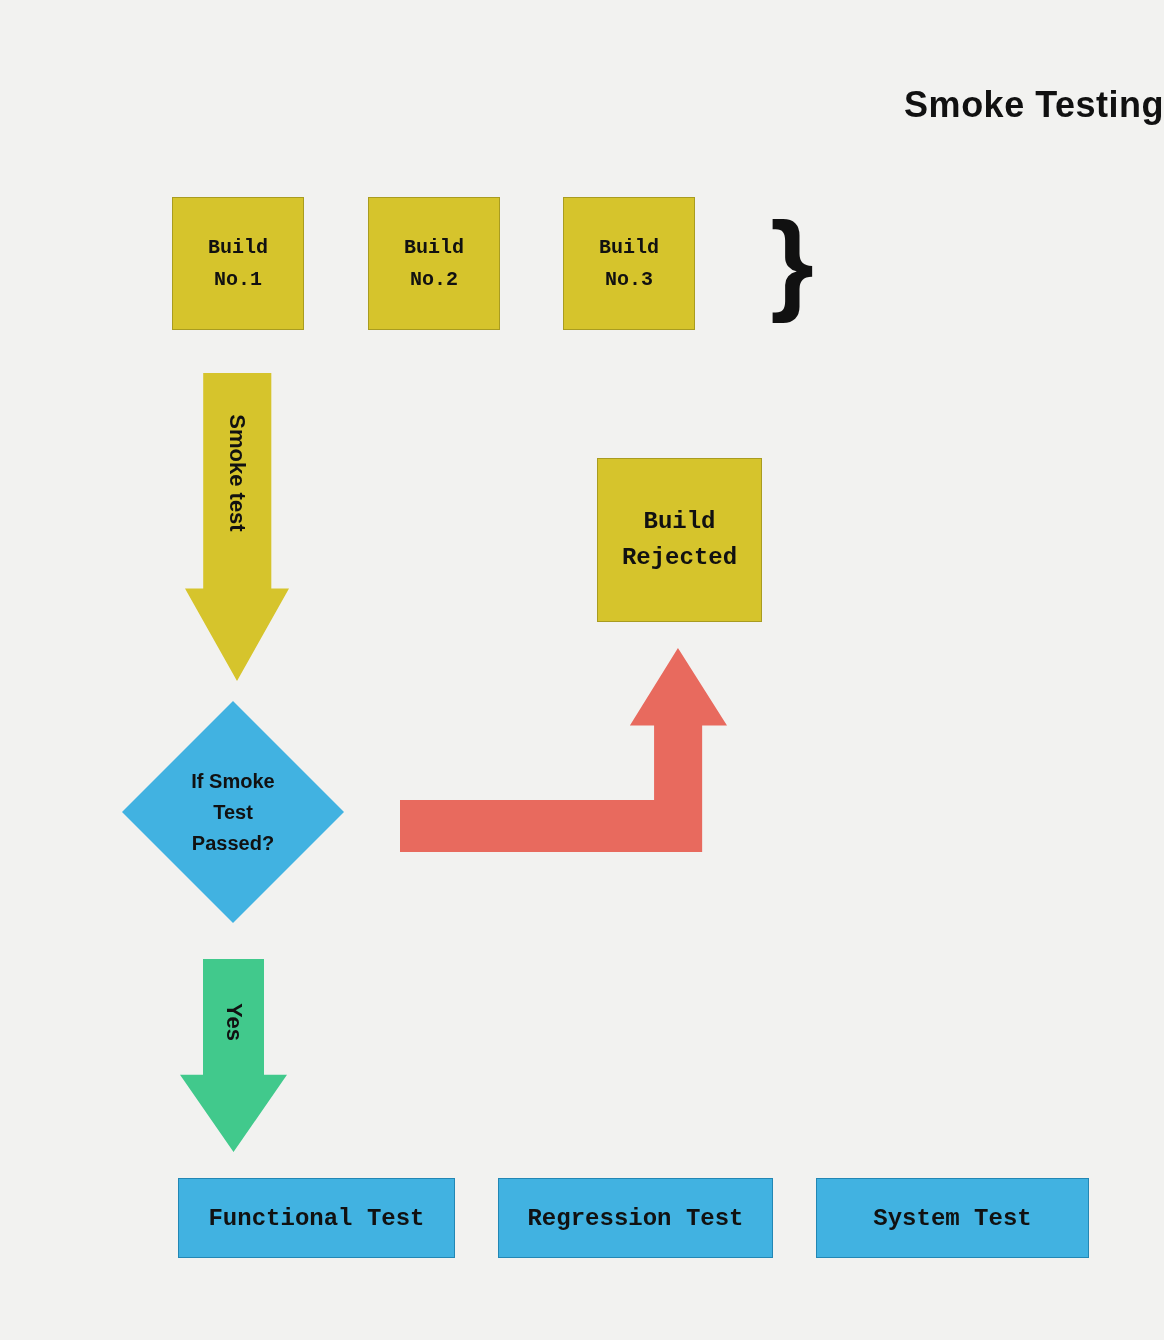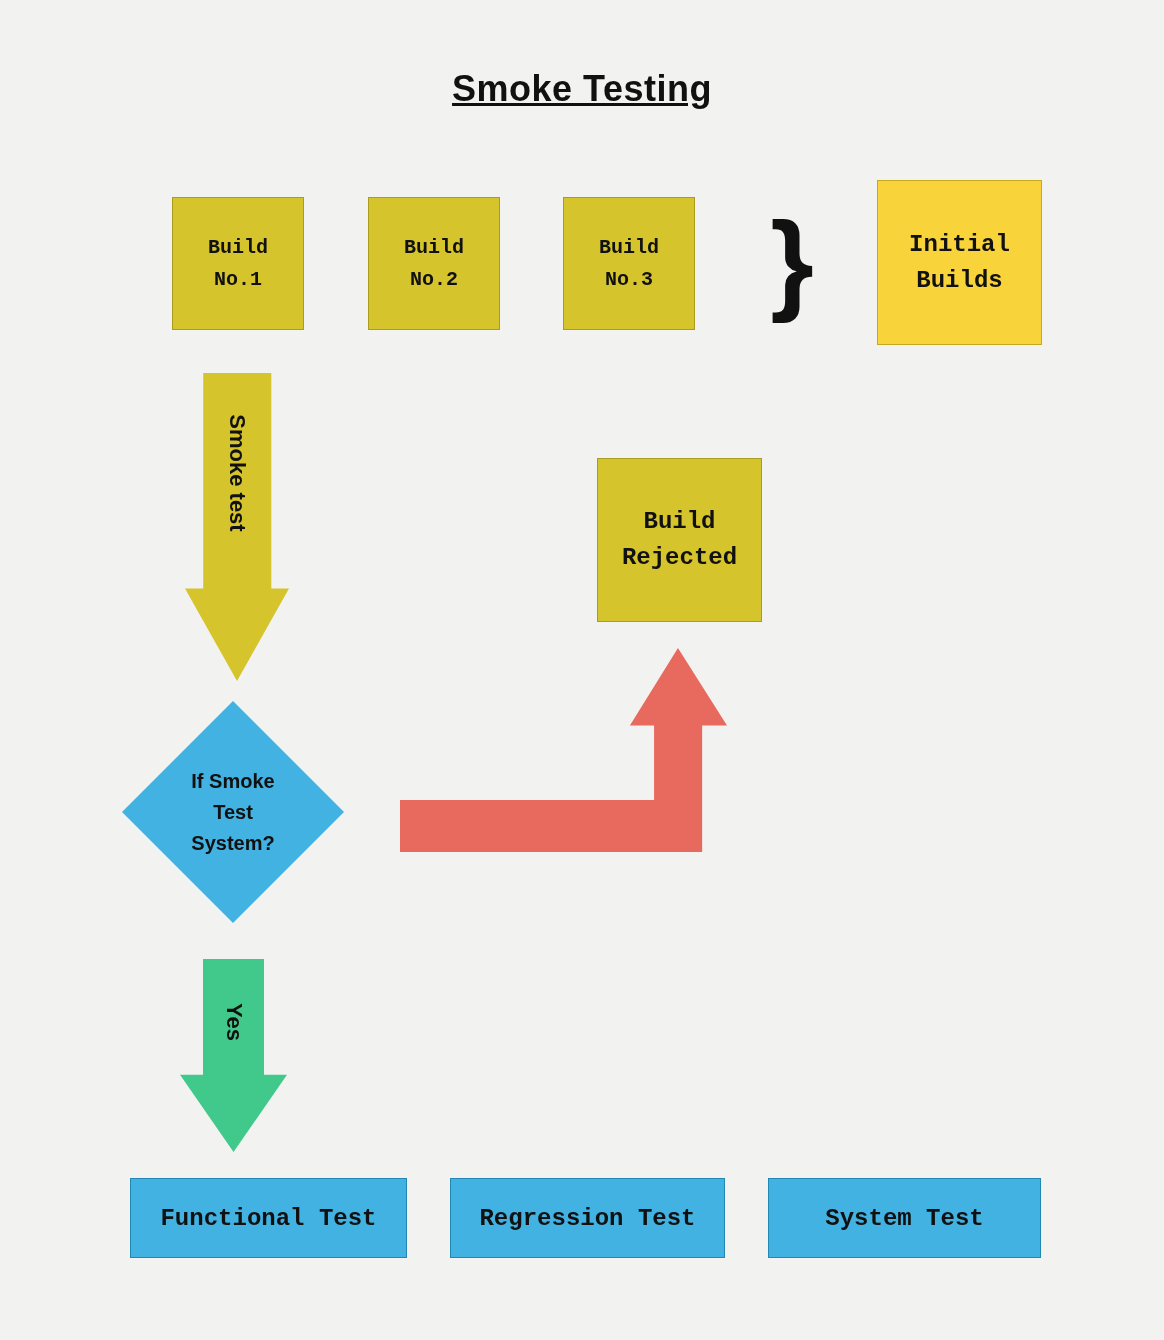--- a/index.html
+++ b/index.html
@@ -8,42 +8,41 @@
     position: relative;
     background: var(--background, #f2f2f0);
     font-family: "Liberation Sans", sans-serif;
     color: var(--text, #111);
     overflow: hidden;
   }
   .canvas { position: absolute; inset: 0; }
 
   .title {
     position: absolute;
-    left: 0; top: 68px; width: 100%;
-    text-align: center;
+    left: 0; top: 84px; width: 100%;
+    text-align: right;
     font-size: 36px;
     font-weight: 700;
     letter-spacing: 0.5px;
-    text-decoration: underline;
   }
 
   .box {
     position: absolute;
     display: flex;
     align-items: center;
     justify-content: center;
     text-align: center;
     font-weight: 700;
     white-space: pre-line;
     font-family: Liberation Mono, monospace;
   }
 
   .olive  { background: var(--olive);  border: 1px solid var(--olive_border); }
   .yellow { background: var(--yellow); border: 1px solid var(--yellow_border); }
-  .blue   { background: var(--blue);   border: 1px solid var(--blue_border); }
+  .blue   { background: var(--blue);   border: 1px solid var(--blue_border); margin-left: 48px; }
 
   .build { width: 132px; height: 133px; top: 197px; font-size: 20px; line-height: 1.6; }
   .b1 { left: 172px; }
   .b2 { left: 368px; }
   .b3 { left: 563px; }
 
   .brace {
     position: absolute;
     left: 748px; top: 192px;
     width: 88px; height: 140px;
@@ -125,38 +124,36 @@
 
   <div class="box olive build b1">Build
 No.1</div>
   <div class="box olive build b2">Build
 No.2</div>
   <div class="box olive build b3">Build
 No.3</div>
 
   <div class="brace">}</div>
 
-  <div class="box yellow initial-builds">Initial
-Builds</div>
 
   <div class="arrow smoke-arrow">
     <div class="vlabel-wrap">
       <span class="vlabel">Smoke test</span>
     </div>
   </div>
 
   <div class="box olive build-rejected">Build
 Rejected</div>
 
   <div class="arrow no-arrow"></div>
 
   <div class="diamond">
     <div class="diamond-label">If Smoke
 Test
-System?</div>
+Passed?</div>
   </div>
 
   <div class="arrow yes-arrow">
     <div class="vlabel-wrap">
       <span class="vlabel">Yes</span>
     </div>
   </div>
 
   <div class="box blue test t1">Functional Test</div>
   <div class="box blue test t2">Regression Test</div>

